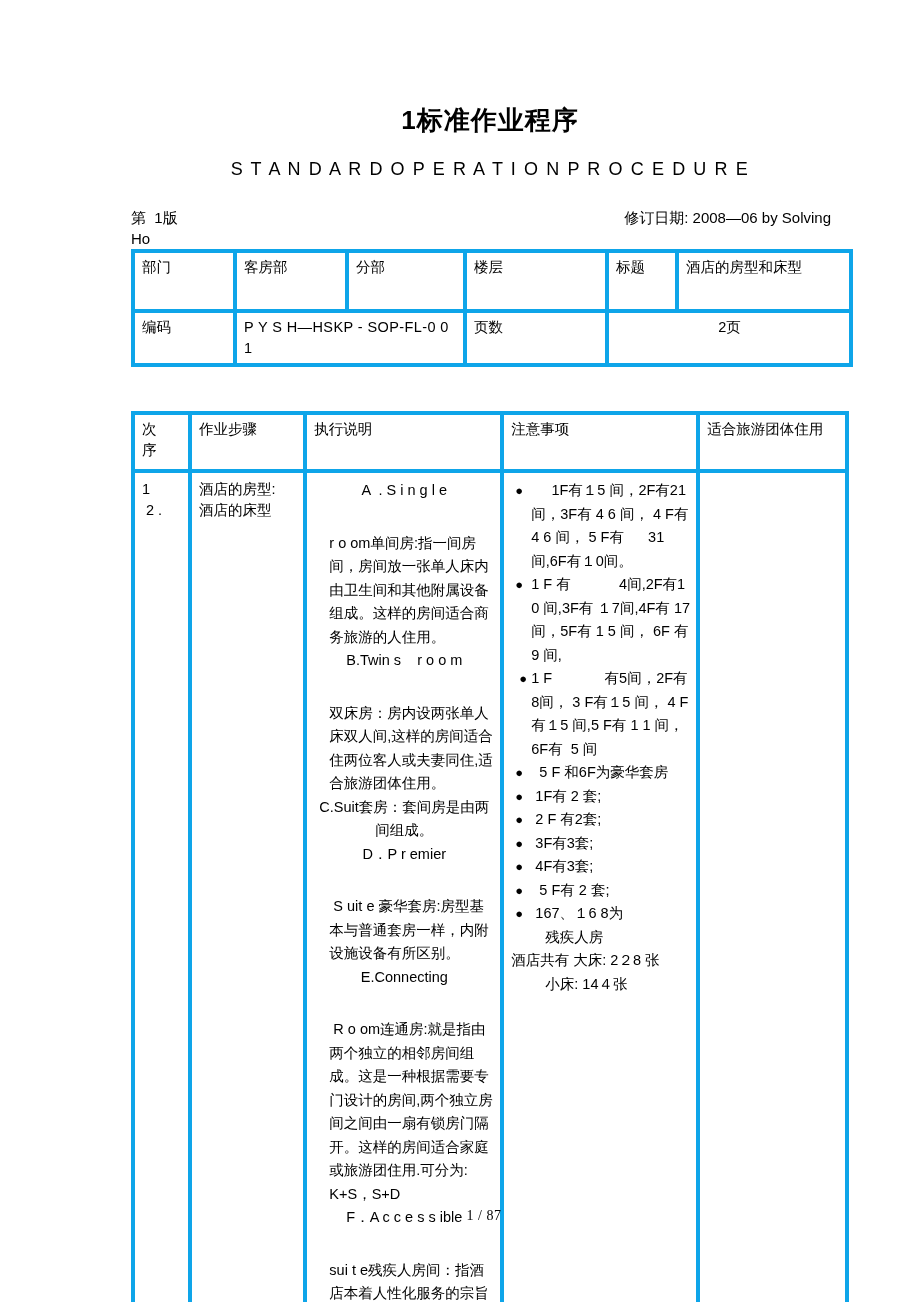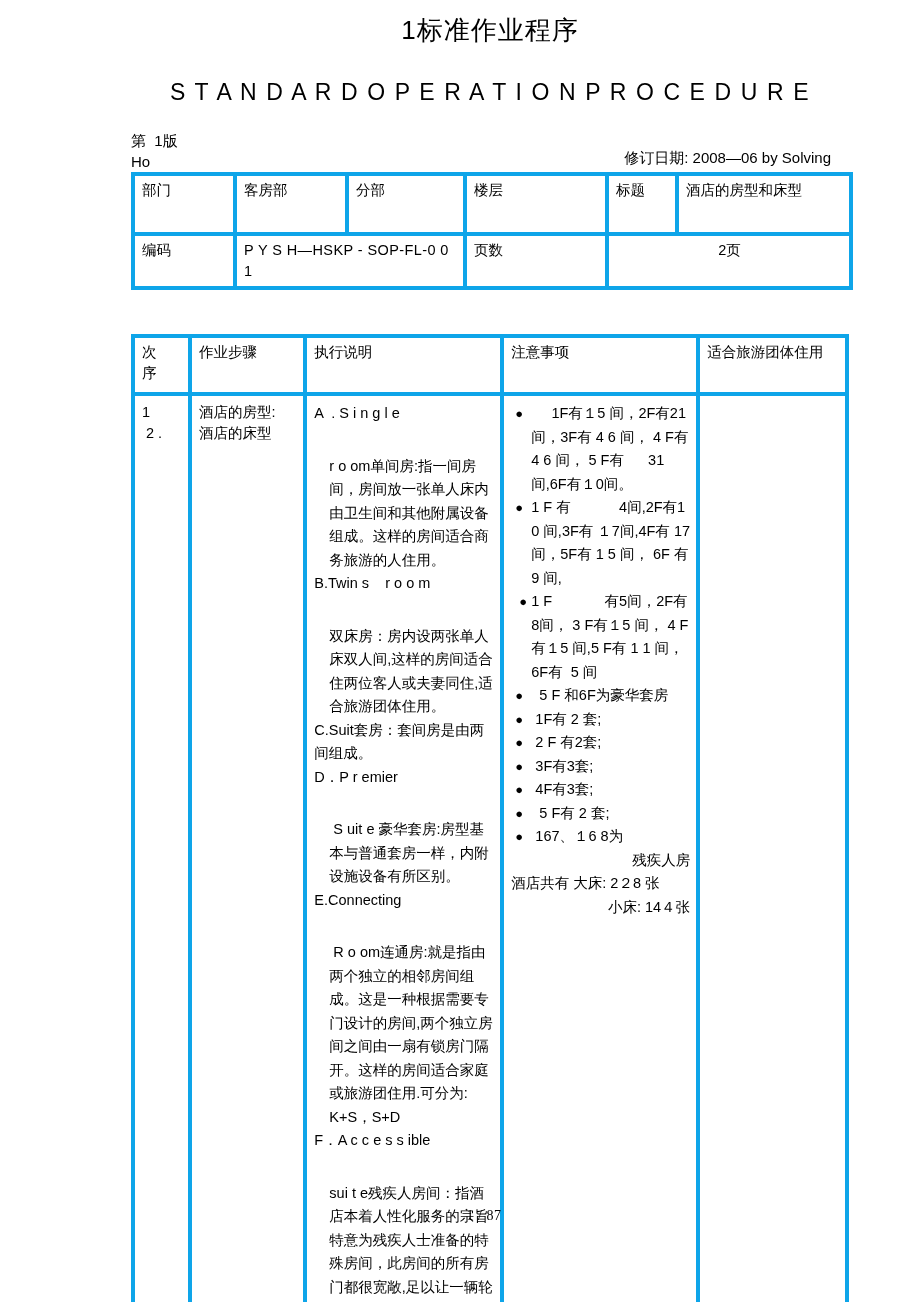--- a/index.html
+++ b/index.html
@@ -24,27 +24,28 @@
     left: 131px;
     top: 0;
     width: 718px;
   }
 
   
   .doc-title-cn {
     text-align: center;
     font-size: 26px;
     line-height: 34px;
-    font-weight: normal;
+    font-weight: bold;
     letter-spacing: 1px;
-    margin: 13px;
+    margin: 0;
+    padding-top: 103px;
   }
   .doc-title-en {
     text-align: center;
-    font-size: 23px;
+    font-size: 18px;
     line-height: 30px;
     font-weight: normal;
     letter-spacing: 1.6px;
     margin: 0;
     padding-top: 17px;
   }
 
   
   .rev-row {
     position: relative;
@@ -55,21 +56,21 @@
   }
   .rev-left {
     position: absolute;
     left: 0;
     top: 0;
     white-space: pre;
   }
   .rev-right {
     position: absolute;
     right: 18px;
-    top: 17px;
+    top: 0;
     white-space: pre;
   }
   .rev-cont {
     position: absolute;
     left: 0;
     top: 21px;
     white-space: pre;
   }
 
   
@@ -116,21 +117,21 @@
   
   .seq-line { white-space: pre; }
 
   
   .desc p {
     margin: 0;
     font-size: 14.5px;
     line-height: 23.5px;
     white-space: pre-wrap;
   }
-  .desc .lead { text-indent: 0; }
+  .desc .lead { text-indent: 0; text-align: center; }
   .desc .ind  { padding-left: 15px; margin-top: 29px; }
 
   
   .notes ul {
     margin: 0;
     padding: 0 0 0 20px;
     list-style: none;
   }
   .notes li {
     position: relative;
@@ -147,21 +148,21 @@
     line-height: 23.5px;
   }
   .notes li.tight .bullet { left: -12px; }
   .notes .plain {
     font-size: 14.5px;
     line-height: 23.5px;
     white-space: pre-wrap;
     margin: 0;
     padding-left: 0;
   }
-  .notes .plain.indent-r { padding-left: 34px; text-align: right; }
+  .notes .plain.indent-r { padding-left: 34px; }
 
   
   .footer {
     position: absolute;
     left: 12px;
     top: 1208px;
     width: 920px;
     text-align: center;
     font-family: "Liberation Serif", "DejaVu Serif", serif;
     font-size: 14px;

